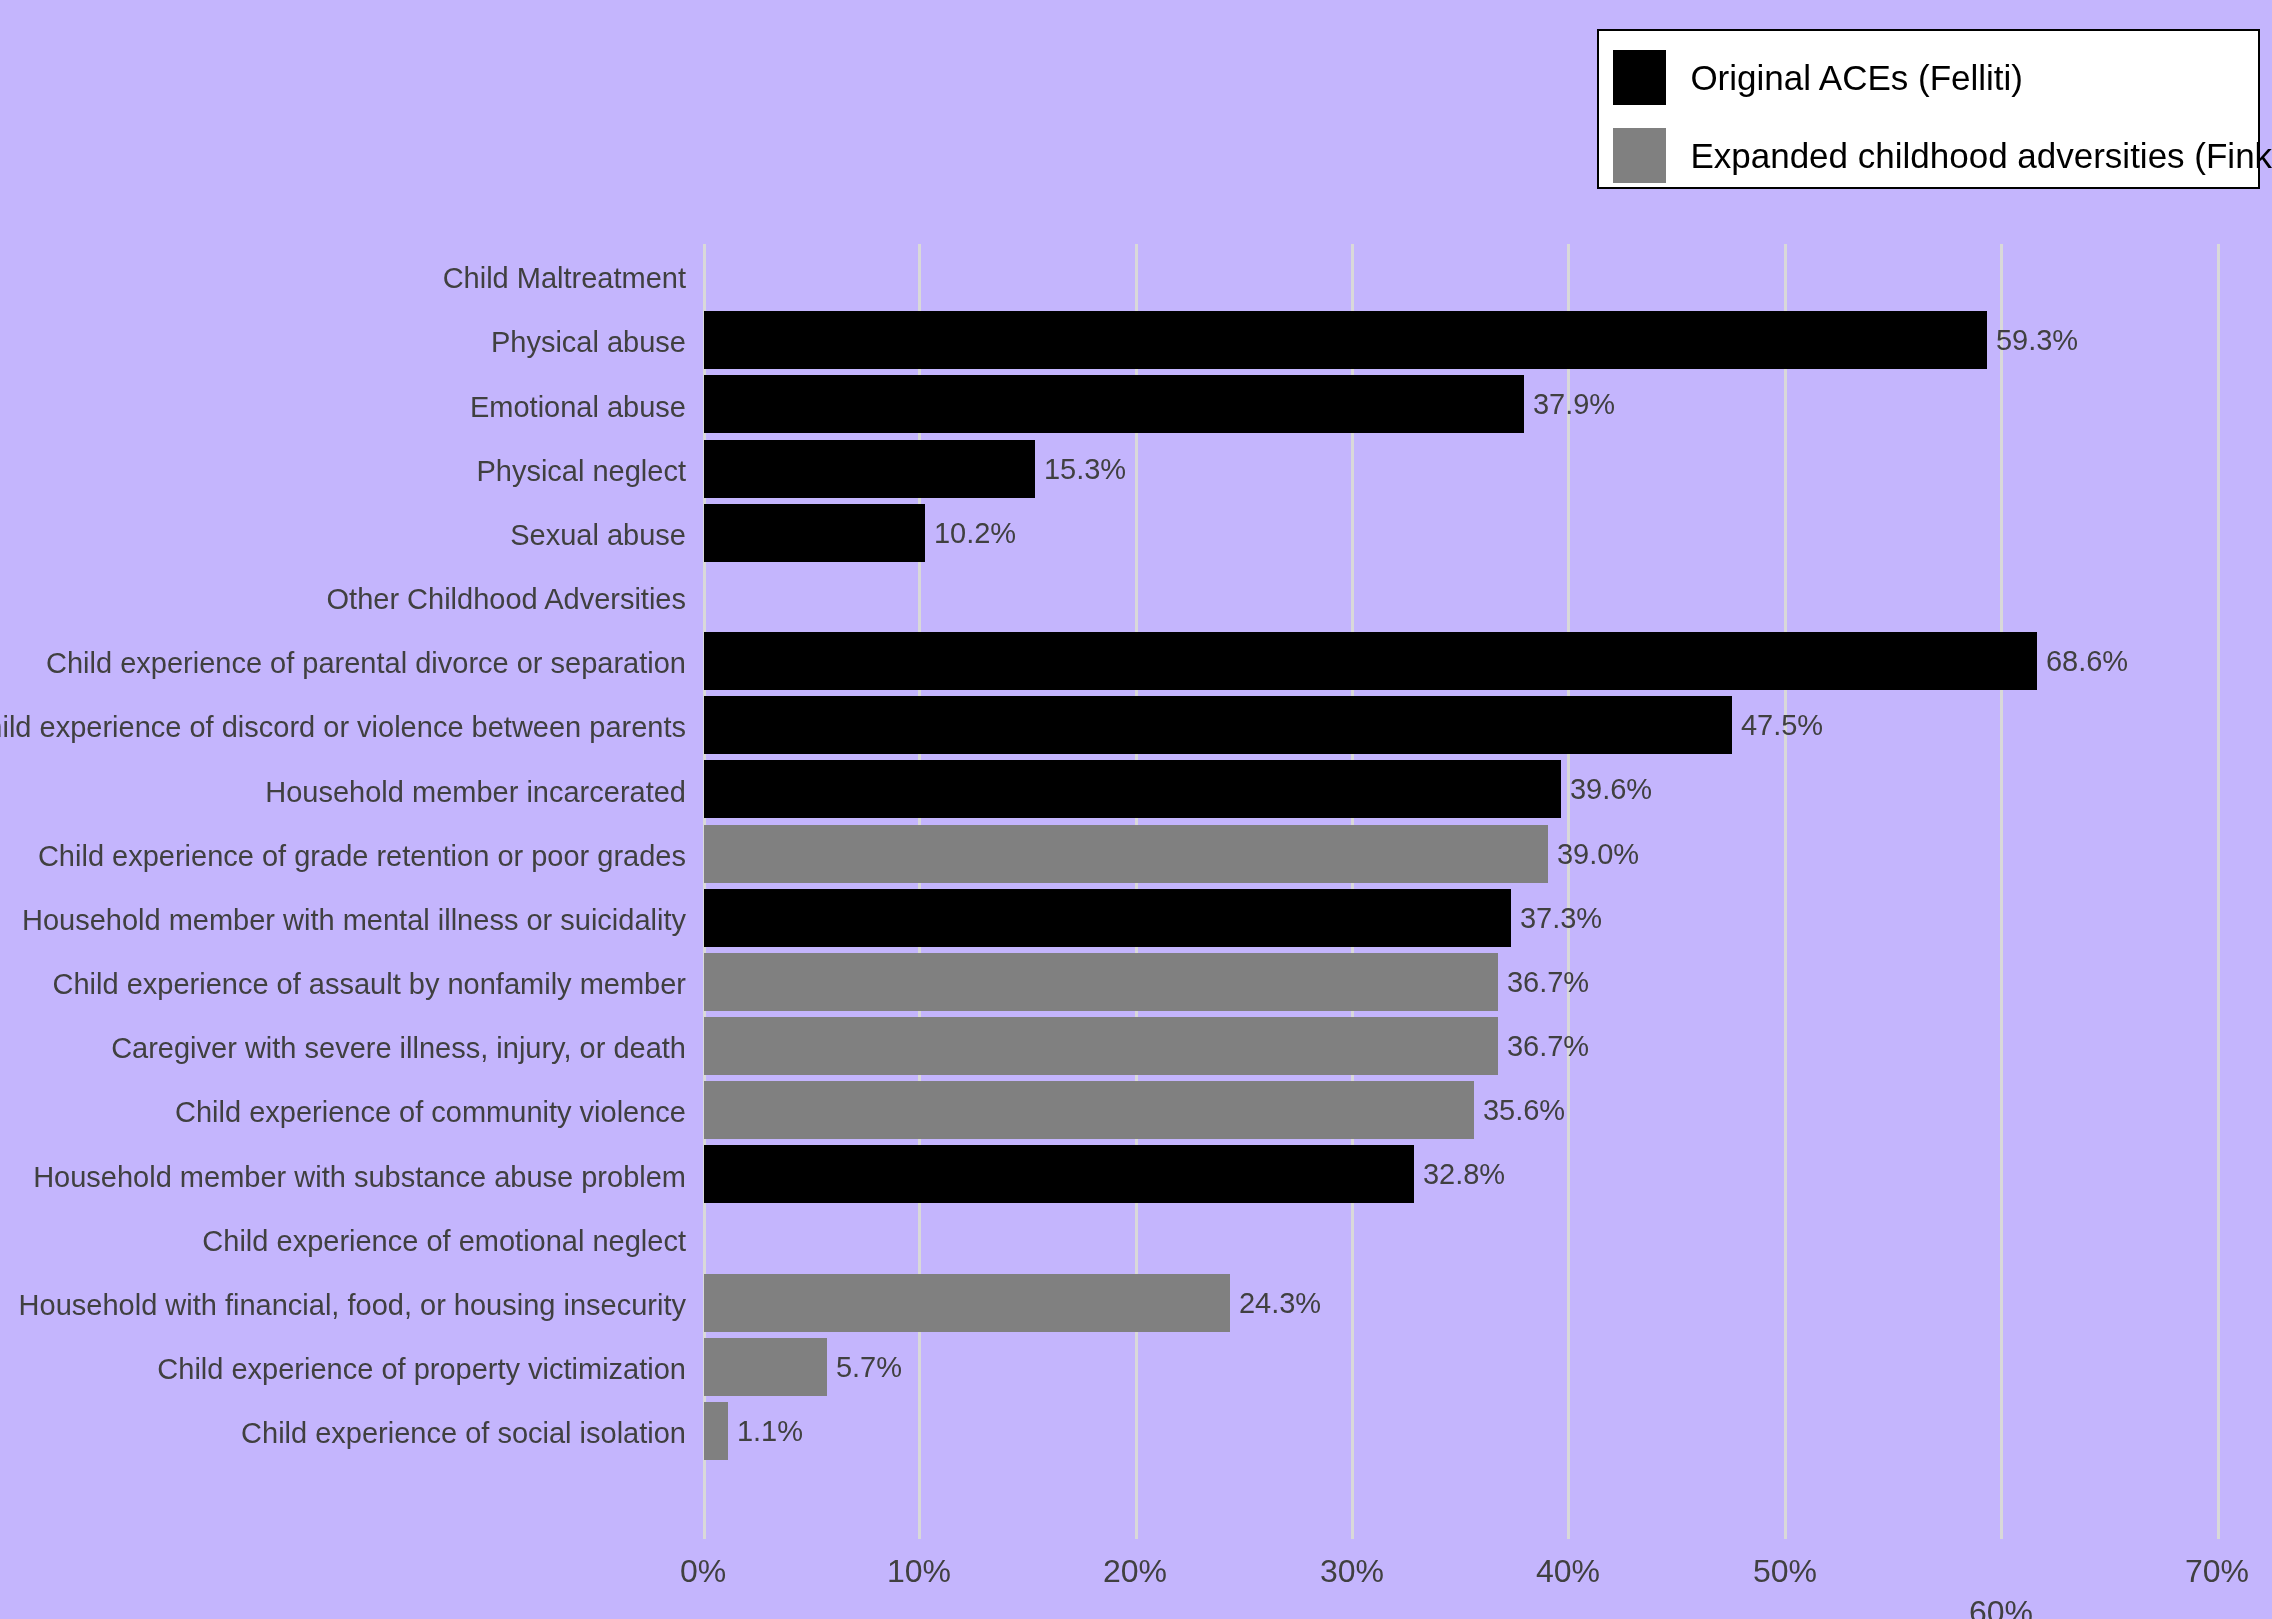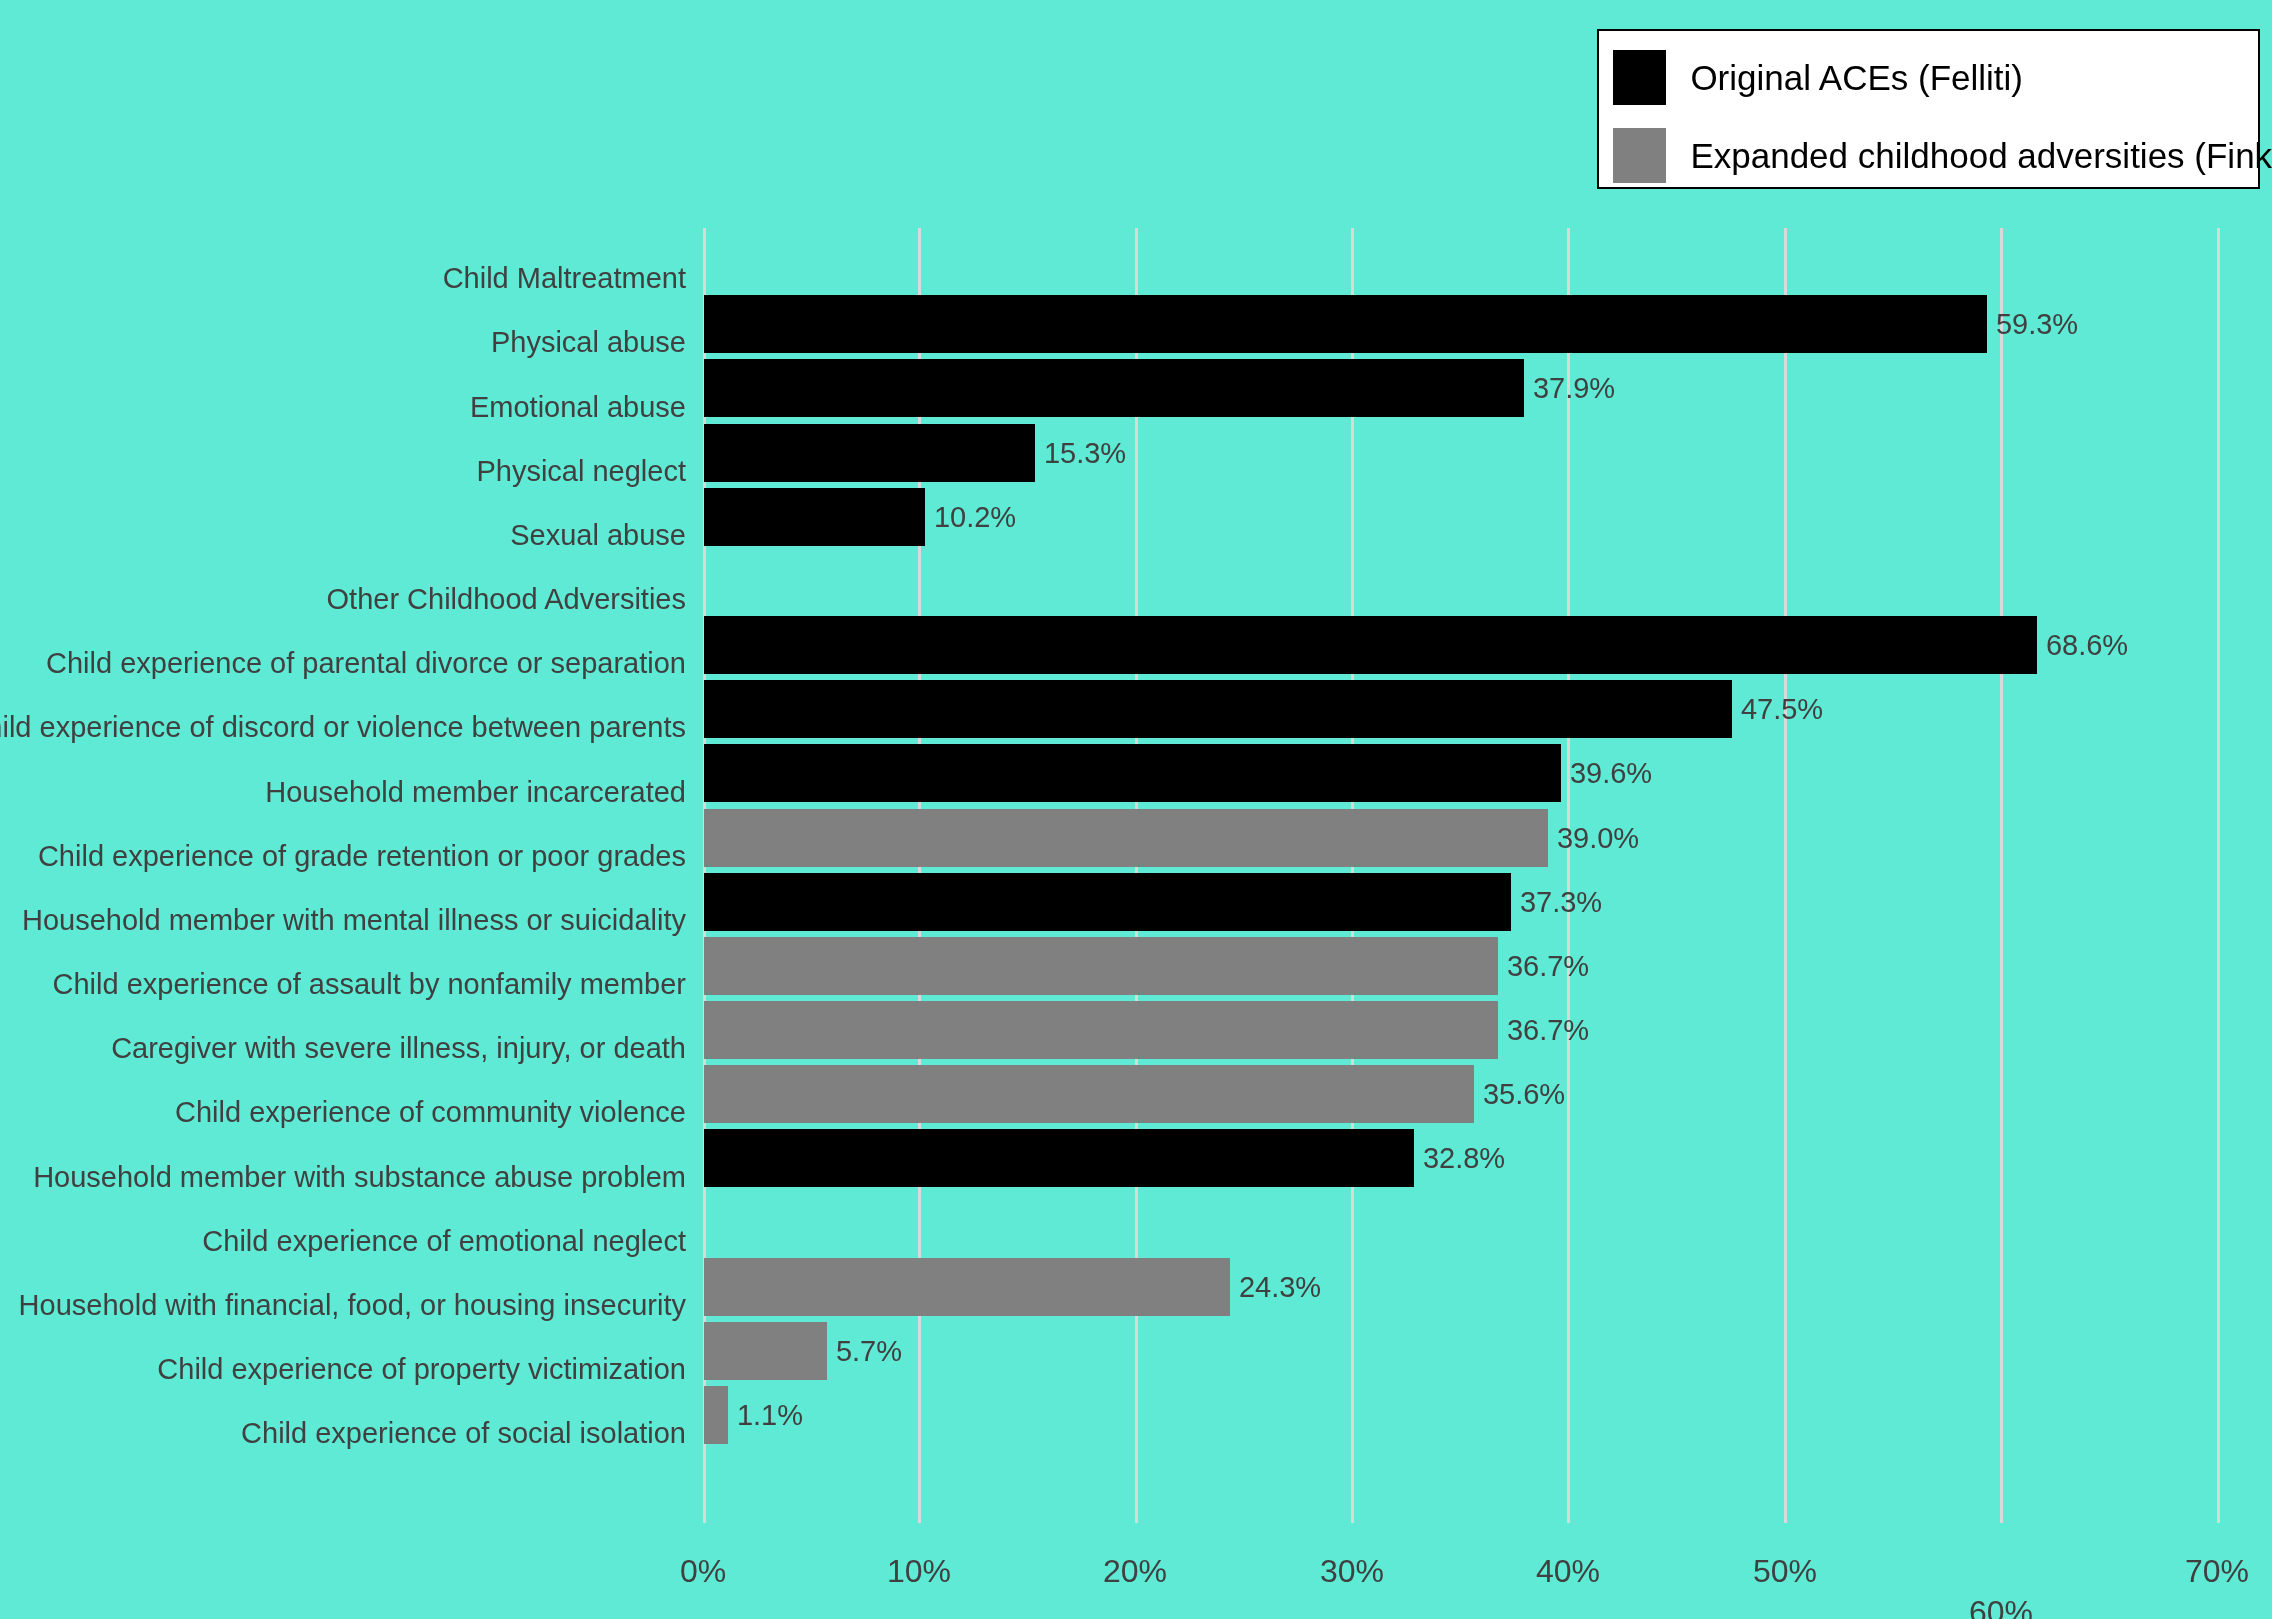--- a/index.html
+++ b/index.html
@@ -4,21 +4,21 @@
 <style>
   html, body {
     margin: 0;
     padding: 0;
     background: #ffffff;
   }
   #page {
     position: relative;
     width: 2273px;
     height: 1620px;
-    background: #5eead4;
+    background: #c4b5fd;
     font-family: "Liberation Sans", sans-serif;
     overflow: hidden;
   }
 
   
   #legend {
     position: absolute;
     left: 1597px;
     top: 29px;
     width: 663px;
@@ -45,21 +45,21 @@
     font-size: 35px;
     color: #000000;
     white-space: nowrap;
     line-height: 55px;
   }
 
   
   #plot {
     position: absolute;
     left: 703px;
-    top: 228px;
+    top: 244px;
     width: 1515px;
     height: 1295px;
   }
   .gridline {
     position: absolute;
     top: 0;
     width: 2.8px;
     height: 1295px;
     background: #d9d9d9;
   }

